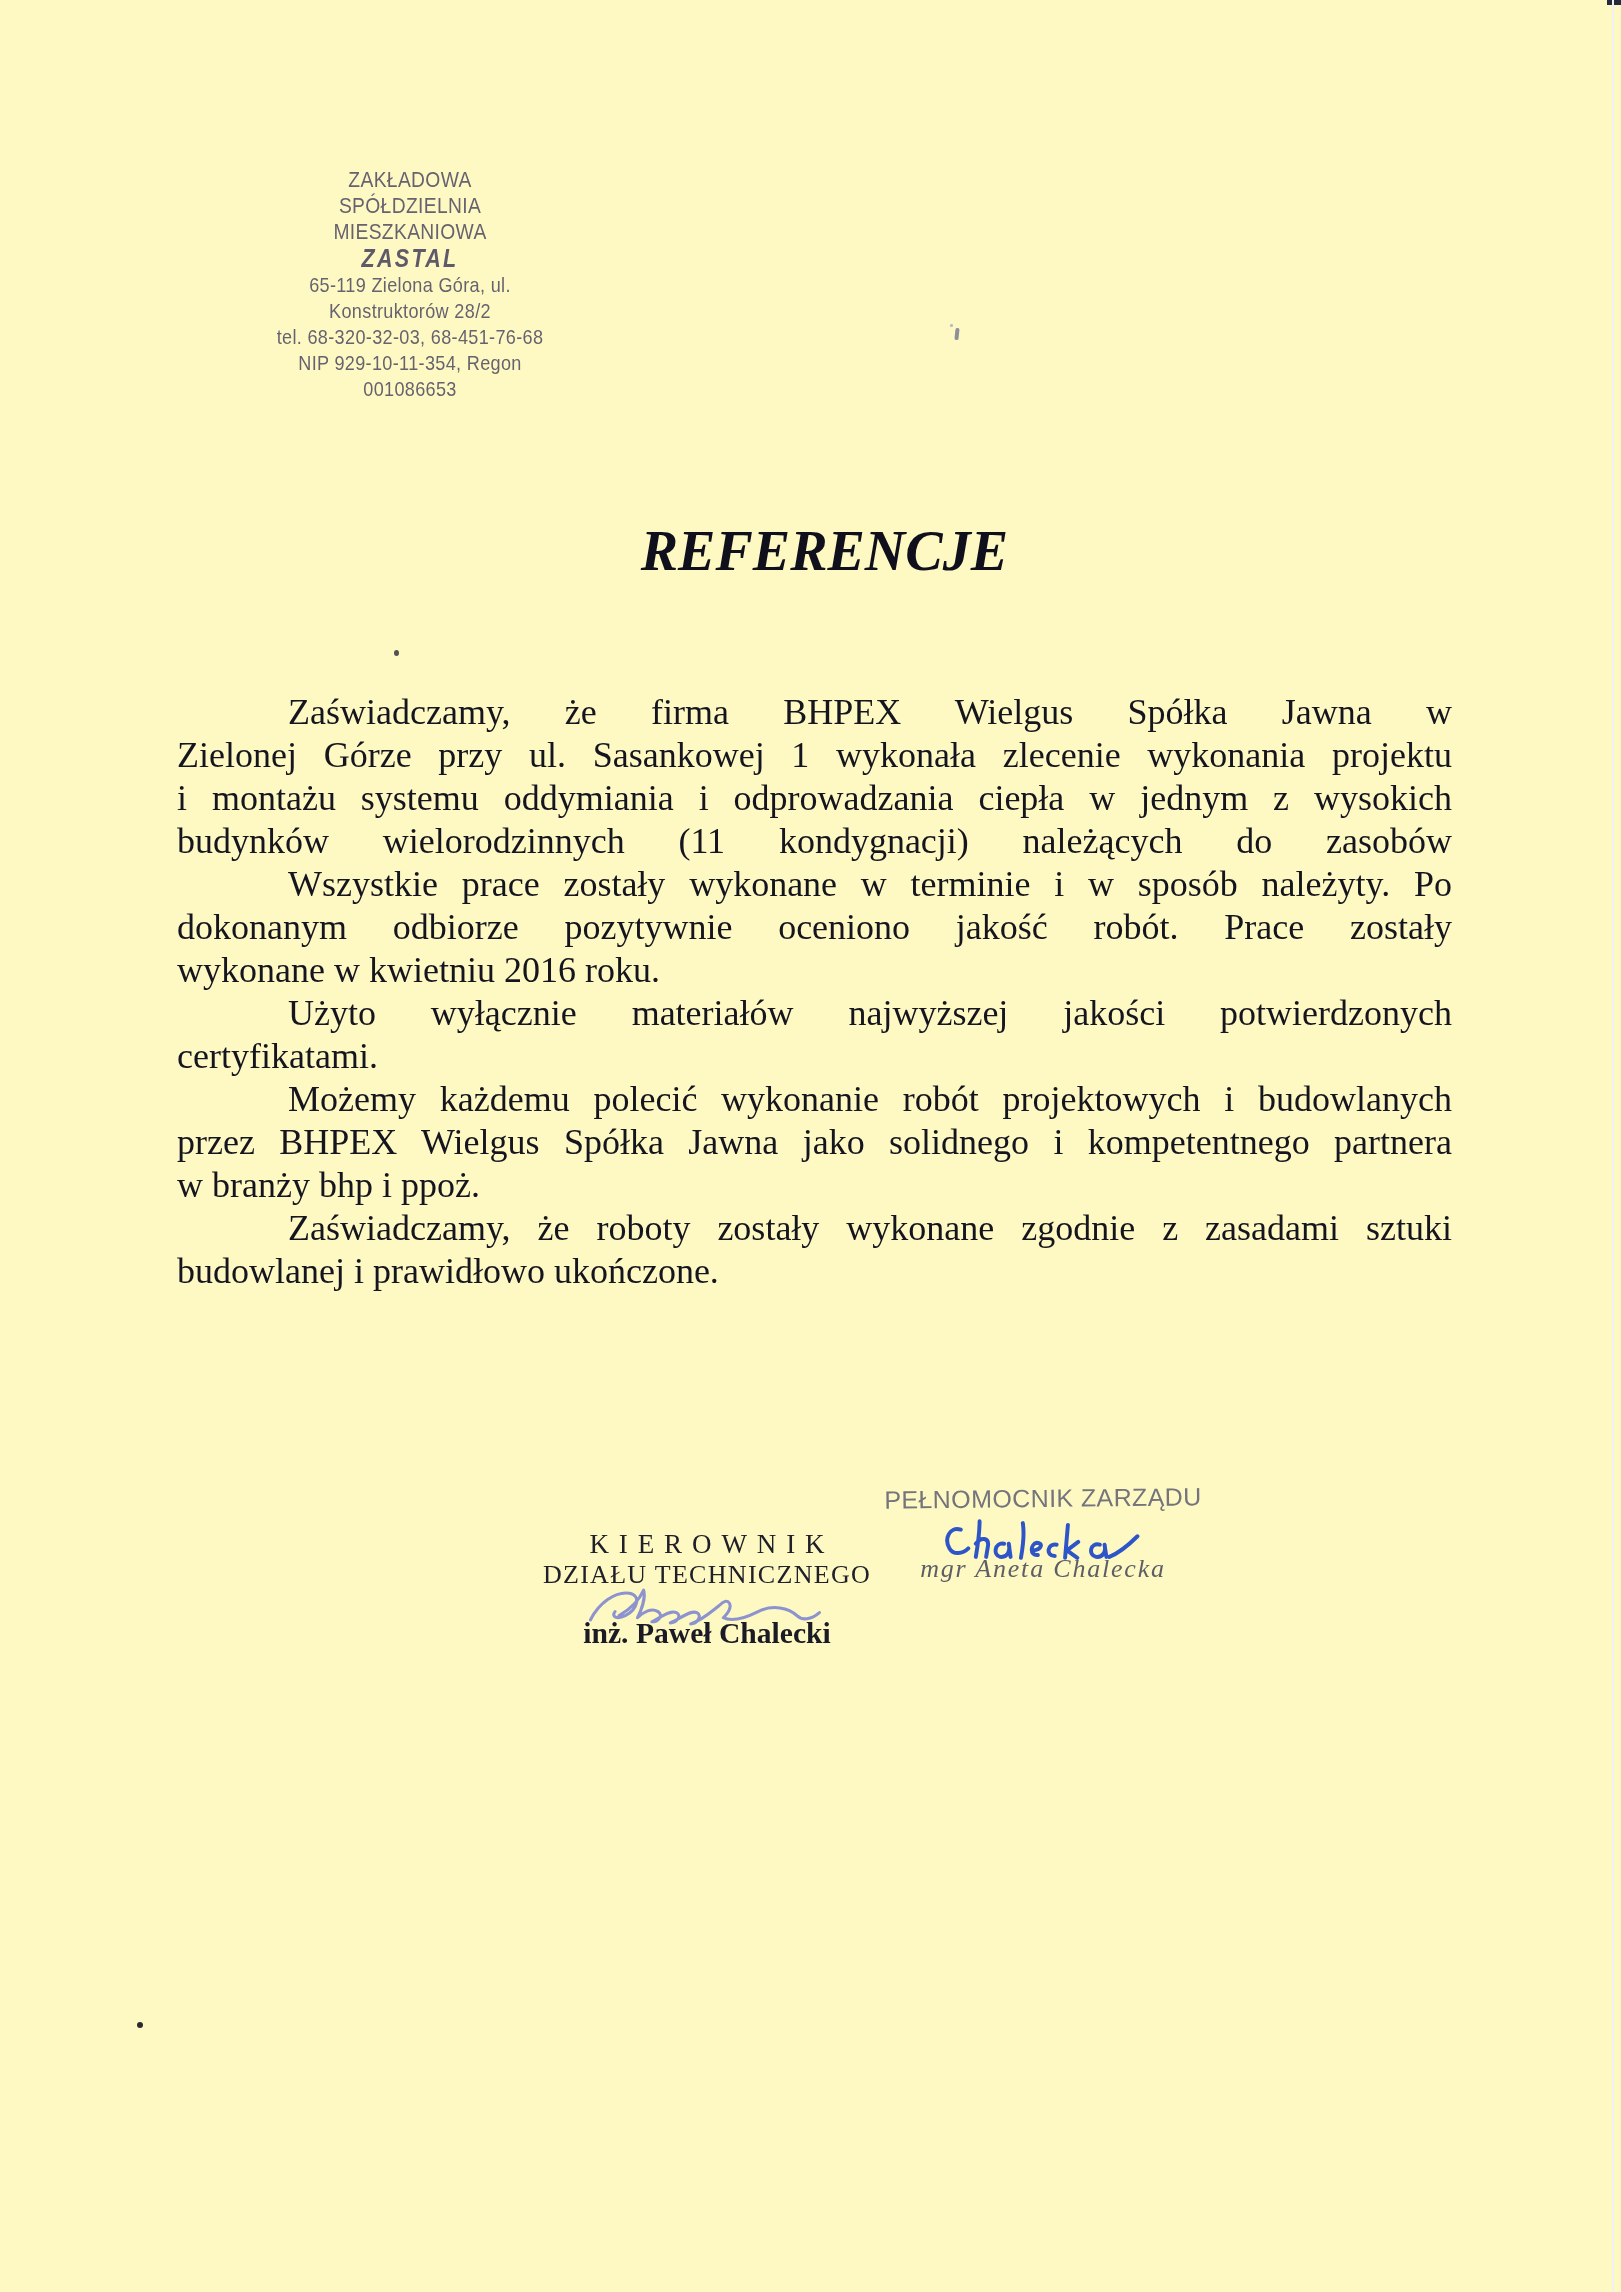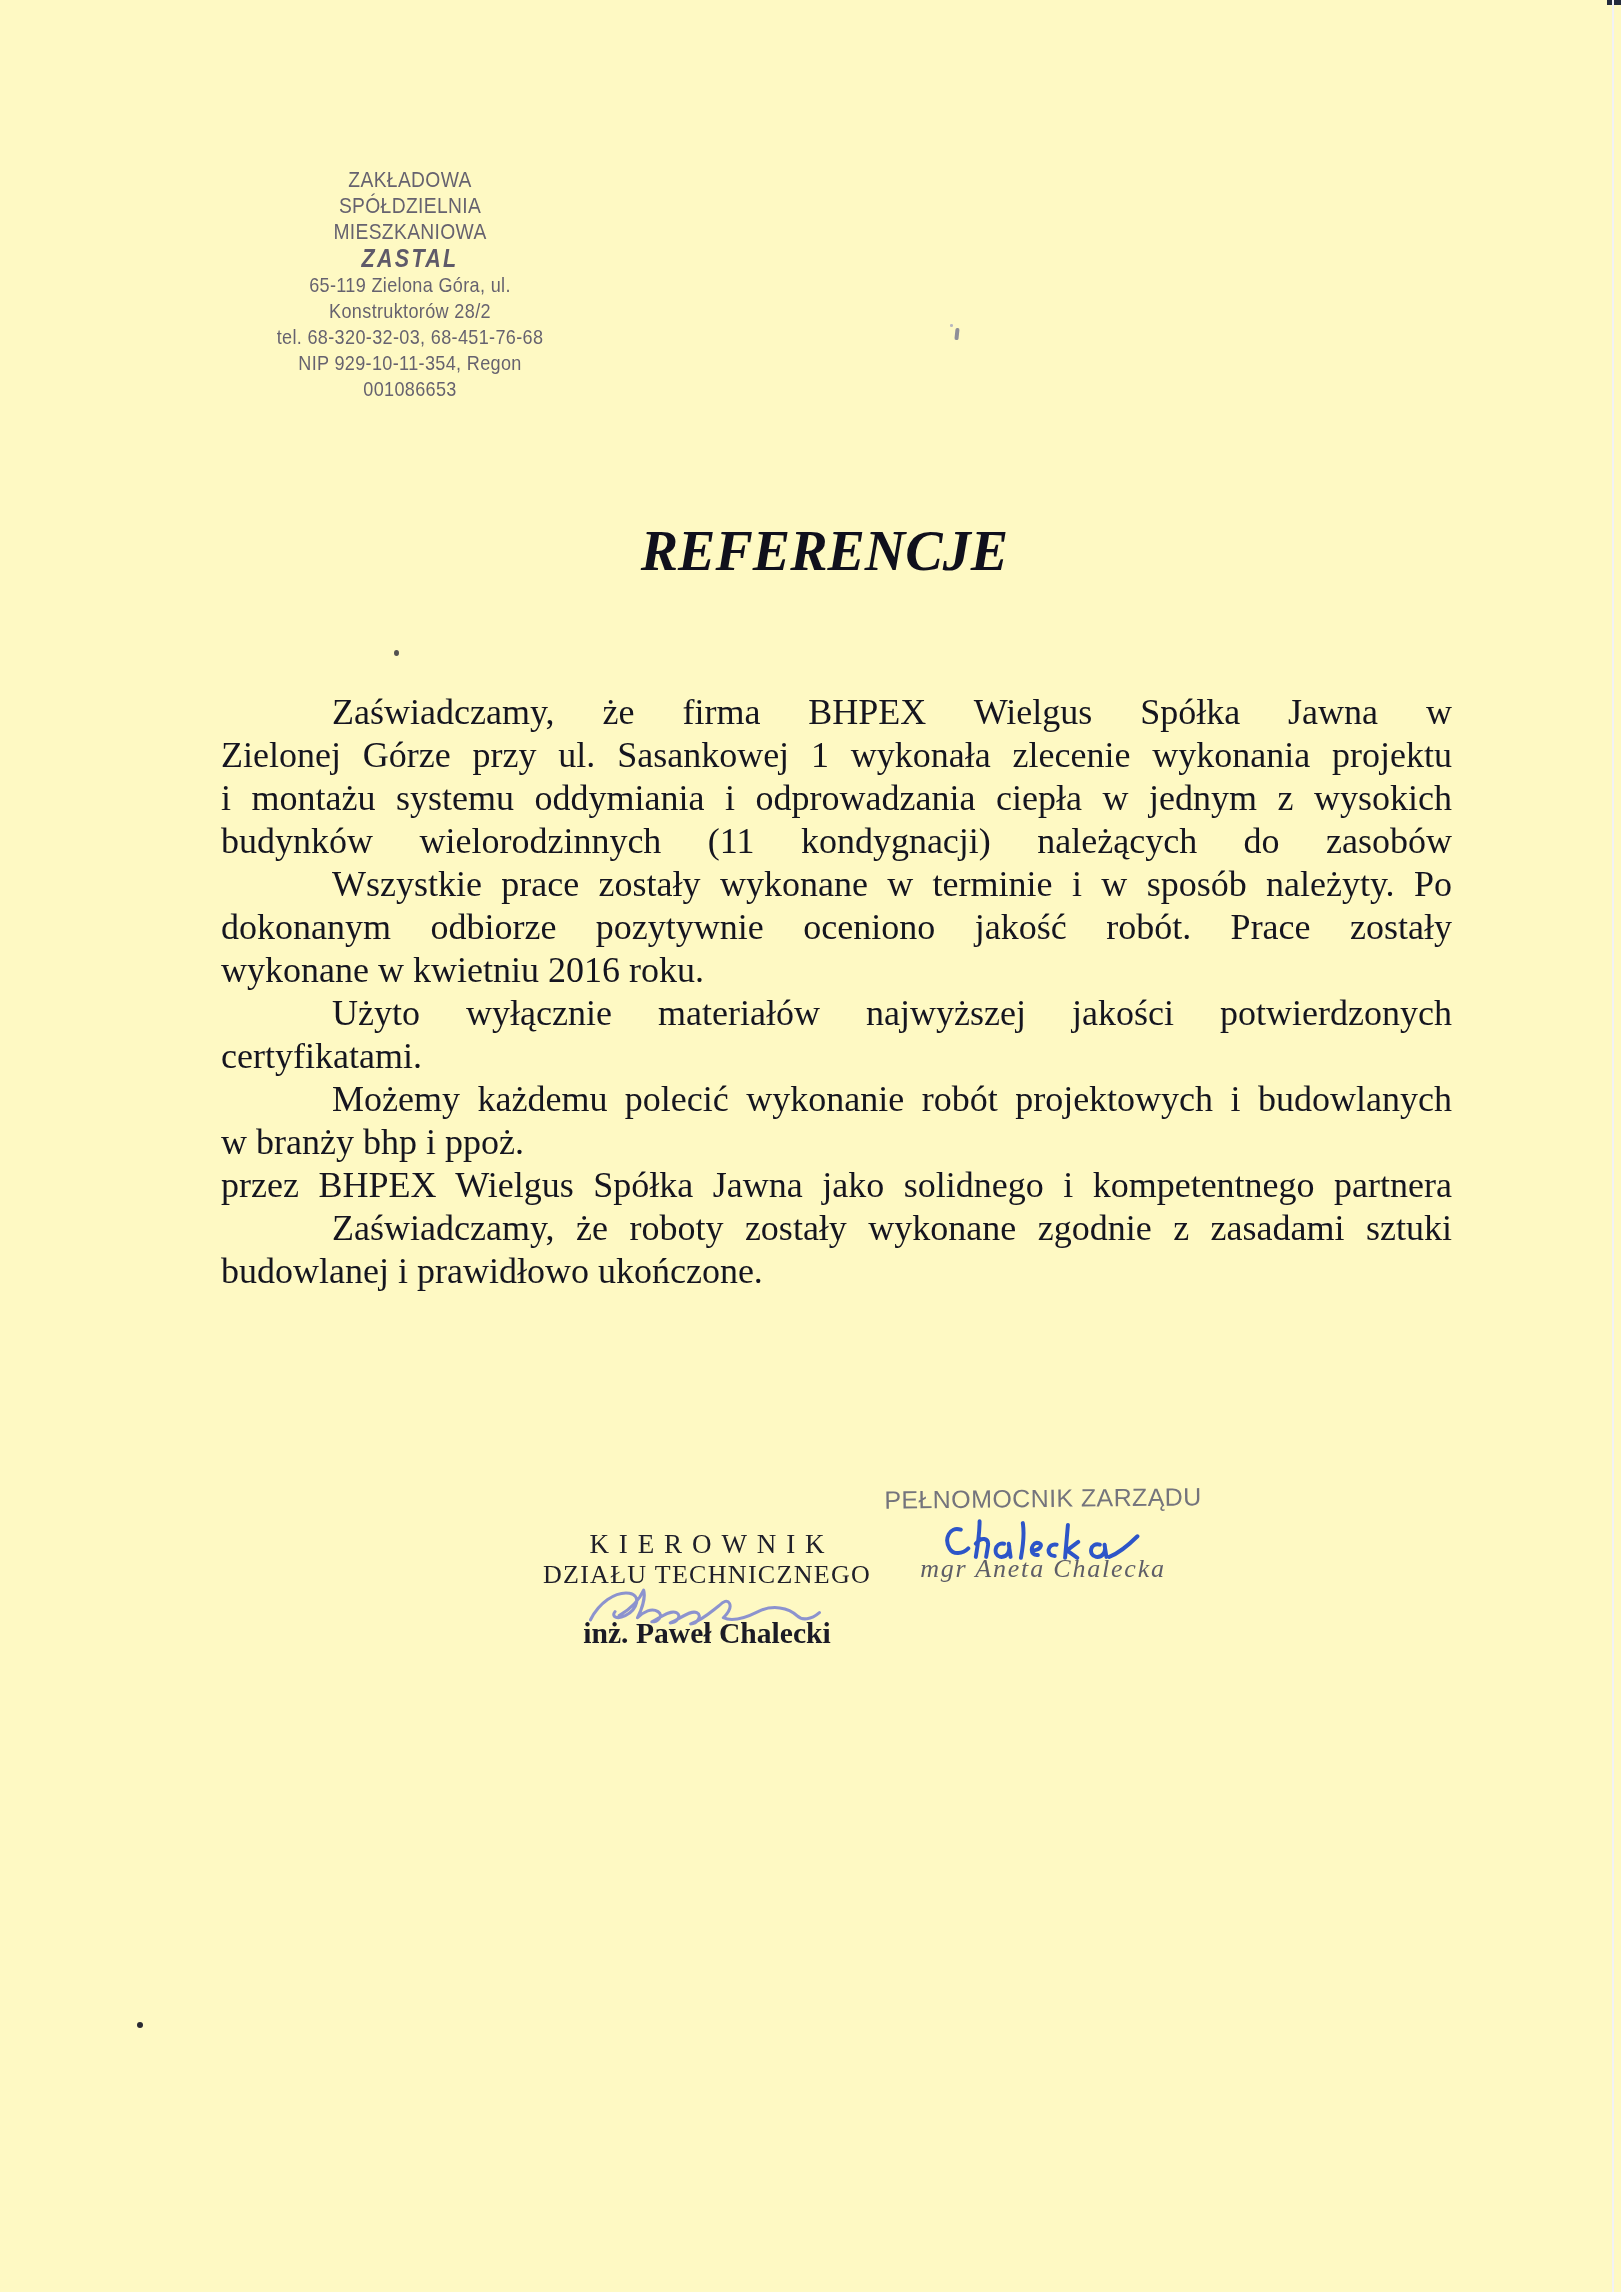--- a/index.html
+++ b/index.html
@@ -34,21 +34,21 @@
     font-size:56px;font-weight:bold;font-style:italic;
     color:#10101c;letter-spacing:0px;
   }
 
   
   .letter-body{
     position:absolute;left:177px;top:691px;width:1275px;
     font-size:36px;line-height:43px;
     color:#15151f;
   }
-  .ln{text-align:justify;text-align-last:justify;margin-left:44px;}
+  .ln{text-align:justify;text-align-last:justify;}
   .ln.last{text-align-last:left;}
   .ind{display:inline-block;width:111px;}
 
   
   .sig-left{
     position:absolute;left:537px;top:1528px;width:340px;
     text-align:center;color:#20202a;
   }
   .sig-left .role1{font-size:27px;line-height:32px;letter-spacing:9.9px;padding-left:9.9px;}
   .sig-left .role2{font-size:26px;line-height:30px;letter-spacing:1.3px;}
@@ -95,22 +95,22 @@
       <div class="ln"><span class="ind"></span>Zaświadczamy, że firma BHPEX Wielgus Spółka Jawna&nbsp;w</div>
       <div class="ln">Zielonej Górze przy ul. Sasankowej 1 wykonała zlecenie wykonania projektu</div>
       <div class="ln">i montażu systemu oddymiania i odprowadzania ciepła w jednym z wysokich</div>
       <div class="ln">budynków wielorodzinnych (11 kondygnacji) należących do zasobów</div>
       <div class="ln"><span class="ind"></span>Wszystkie prace zostały wykonane w terminie i w sposób należyty. Po</div>
       <div class="ln">dokonanym odbiorze pozytywnie oceniono jakość robót. Prace zostały</div>
       <div class="ln last">wykonane w kwietniu 2016 roku.</div>
       <div class="ln"><span class="ind"></span>Użyto wyłącznie materiałów najwyższej jakości potwierdzonych</div>
       <div class="ln last">certyfikatami.</div>
       <div class="ln"><span class="ind"></span>Możemy każdemu polecić wykonanie robót projektowych i budowlanych</div>
+      <div class="ln">przez BHPEX Wielgus Spółka Jawna jako solidnego i kompetentnego partnera</div>
       <div class="ln last">w branży bhp i ppoż.</div>
-      <div class="ln">przez BHPEX Wielgus Spółka Jawna jako solidnego i kompetentnego partnera</div>
       <div class="ln"><span class="ind"></span>Zaświadczamy, że roboty zostały wykonane zgodnie z zasadami sztuki</div>
       <div class="ln last">budowlanej i prawidłowo ukończone.</div>
     </div>
 
   <div class="sig-left">
     <div class="role1">KIEROWNIK</div>
     <div class="role2">DZIAŁU TECHNICZNEGO</div>
     <svg class="scribble" width="260" height="47" viewBox="0 0 240 46">
       <path fill="none" stroke-width="3" stroke-linecap="round" stroke-linejoin="round" opacity="0.9" d="M6,36 C14,20 30,8 44,10 C56,12 52,26 40,32 C32,36 26,33 30,28 M34,32 C46,25 54,16 58,7 C60,14 56,26 52,34 C58,28 66,24 72,28 C78,32 72,38 66,38 C74,34 84,26 90,29 C96,32 90,39 84,39 C94,35 104,26 110,29 C116,32 110,40 104,40 C116,36 124,28 132,22 C136,18 140,16 142,20 C144,24 140,30 136,34 C144,38 158,34 170,28 C184,21 200,24 208,32 C213,37 222,36 230,29" stroke="#8087cf"></path>
     </svg>

